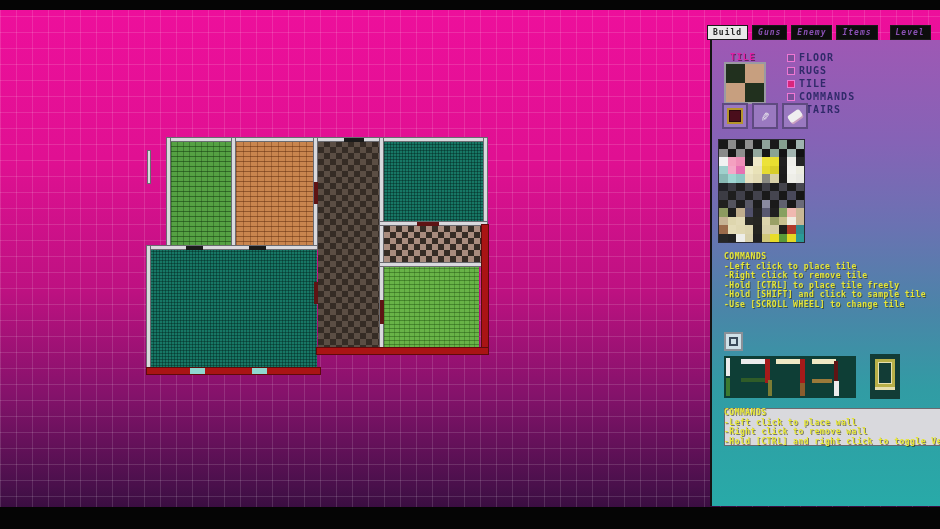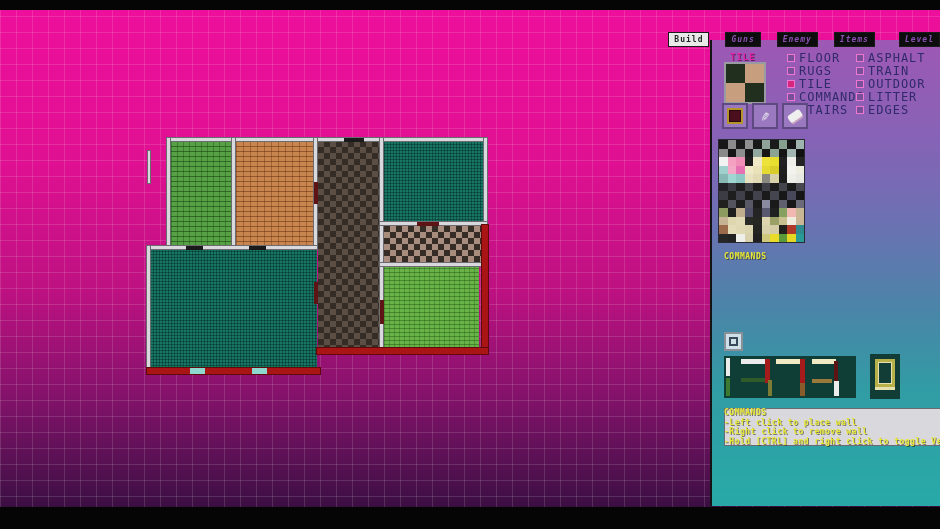--- a/index.html
+++ b/index.html
@@ -36,42 +36,42 @@
   .teal { background-color:#177765;
     background-image:repeating-linear-gradient(0deg,rgba(0,30,25,.4) 0 1px,transparent 1px 3px),
                      repeating-linear-gradient(90deg,rgba(0,30,25,.4) 0 1px,transparent 1px 3px); }
   .light-green { background-color:#68b347;
     background-image:repeating-linear-gradient(0deg,rgba(30,80,15,.45) 0 1px,transparent 1px 4px),
                      repeating-linear-gradient(90deg,rgba(30,80,15,.3) 0 1px,transparent 1px 5px); }
   .dark-checker { background:repeating-conic-gradient(#352c25 0% 25%,#5b4e44 0% 50%) 0 0/12px 12px; }
   .pink-checker { background:repeating-conic-gradient(#a88c7e 0% 25%,#352c25 0% 50%) 0 0/12px 12px; }
 
   
-  .tabbar { position:absolute; left:707px; top:32px; width:233px; height:15px; z-index:4; display:flex; gap:16px;justify-content:flex-end; }
+  .tabbar { position:absolute; left:707px; top:25px; width:233px; height:15px; z-index:4; display:flex; gap:4px; }
   .tab { height:15px; padding:2px 5px 0 5px; font-size:8px; font-weight:bold; font-style:italic;
          background:#0d0d0d; color:#8a50b4; letter-spacing:1px; border:1px solid #1a1a1a; }
   .tab.active { background:#e9e9e9; color:#222; font-style:normal; }
   .tab:nth-child(5){ margin-left:8px; }
 
   .panel { position:absolute; left:710px; top:40px; width:230px; height:466px; z-index:3;
     background:linear-gradient(180deg,#9e58b4 0%,#8563b6 22%,#6a72b2 40%,#4a85a8 58%,#319ca4 75%,#28aaa8 100%);
     border-left:2px solid #141414; }
 
   .tile-label { position:absolute; left:18px; top:12px; font-size:9px; font-weight:bold;
     color:#e023a8; letter-spacing:1px; text-shadow:1px 1px 0 rgba(60,0,40,.6); }
   .tile-preview { position:absolute; left:12px; top:22px; width:42px; height:42px;
     border:2px solid #9a9aa2; display:grid; grid-template-columns:1fr 1fr; grid-template-rows:1fr 1fr; }
 
   .cat-col { position:absolute; top:11px; width:78px; }
   .cat-col.left { left:75px; }
   .cat-col.right { left:144px; }
   .cat-row { display:flex; align-items:center; height:13px; }
   .checkbox { width:8px; height:8px; border:1px solid #ef77d4; background:#7a4f9a; margin-right:4px; flex:0 0 auto; }
   .checkbox.checked { background:#d8267c; }
-  .cat-label { font-size:12px; font-weight:normal; color:#312a6a; letter-spacing:1px; white-space:nowrap; }
+  .cat-label { font-size:10px; font-weight:bold; color:#312a6a; letter-spacing:1px; white-space:nowrap; }
 
   .tools { position:absolute; left:10px; top:63px; display:flex; gap:4px; }
   .tool-btn { width:26px; height:26px; background:#9a79c0; border:2px solid #5e4a80;
     display:flex; align-items:center; justify-content:center; }
   .fill-swatch { width:16px; height:16px; background:#4a0e1c; border:2px solid #b5952a; box-shadow:inset 0 0 0 1px #2a0810; }
   .dropper-glyph { color:#f0f0f0; font-size:14px; transform:scaleX(-1) rotate(10deg); line-height:1; }
   .eraser-glyph { width:14px; height:8px; background:#efefef; border-radius:2px; transform:rotate(-35deg);
     box-shadow:0 2px 0 #caa0c0; }
 
   .palette { position:absolute; left:6px; top:99px; display:grid;
@@ -162,42 +162,20 @@
         <div class="checkbox checked"></div>
         <div class="cat-label">TILE</div>
       </div>
       <div class="cat-row">
         <div class="checkbox"></div>
         <div class="cat-label">COMMANDS</div>
       </div>
       <div class="cat-row">
         <div class="checkbox"></div>
         <div class="cat-label">STAIRS</div>
-      </div>
-    </div>
-  <div class="cat-col right" id="cat-right">
-      <div class="cat-row">
-        <div class="checkbox"></div>
-        <div class="cat-label">ASPHALT</div>
-      </div>
-      <div class="cat-row">
-        <div class="checkbox"></div>
-        <div class="cat-label">TRAIN</div>
-      </div>
-      <div class="cat-row">
-        <div class="checkbox"></div>
-        <div class="cat-label">OUTDOOR</div>
-      </div>
-      <div class="cat-row">
-        <div class="checkbox"></div>
-        <div class="cat-label">LITTER</div>
-      </div>
-      <div class="cat-row">
-        <div class="checkbox"></div>
-        <div class="cat-label">EDGES</div>
       </div>
     </div>
 
   <div class="tools">
     <div class="tool-btn">
       <span class="fill-swatch"></span>
     </div>
     <div class="tool-btn">
       <span class="dropper-glyph">✎</span>
     </div>
@@ -324,20 +302,27 @@
       <div style="background: rgb(32, 32, 32);"></div>
       <div style="background: rgb(208, 200, 122);"></div>
       <div style="background: rgb(232, 220, 40);"></div>
       <div style="background: rgb(90, 154, 56);"></div>
       <div style="background: rgb(228, 216, 36);"></div>
       <div style="background: rgb(42, 154, 150);"></div>
     </div>
 
   <div class="commands tile">
     <div class="cmd-title">COMMANDS</div>
+    <div id="tile-cmd-lines">
+        <div>-Left click to place tile</div>
+        <div>-Right click to remove tile</div>
+        <div>-Hold [CTRL] to place tile freely</div>
+        <div>-Hold [SHIFT] and click to sample tile</div>
+        <div>-Use [SCROLL WHEEL] to change tile</div>
+      </div>
   </div>
 
   <div class="wall-mode-icon">
     <span class="inner"></span>
   </div>
 
   <div class="wall-strip" id="wall-strip">
       <div class="seg" style="left: 2px; top: 2px; width: 4px; height: 18px; background: rgb(236, 236, 236);"></div>
       <div class="seg" style="left: 2px; top: 22px; width: 4px; height: 18px; background: rgb(60, 122, 48);"></div>
       <div class="seg" style="left: 17px; top: 3px; width: 24px; height: 5px; background: rgb(236, 236, 236);"></div>

